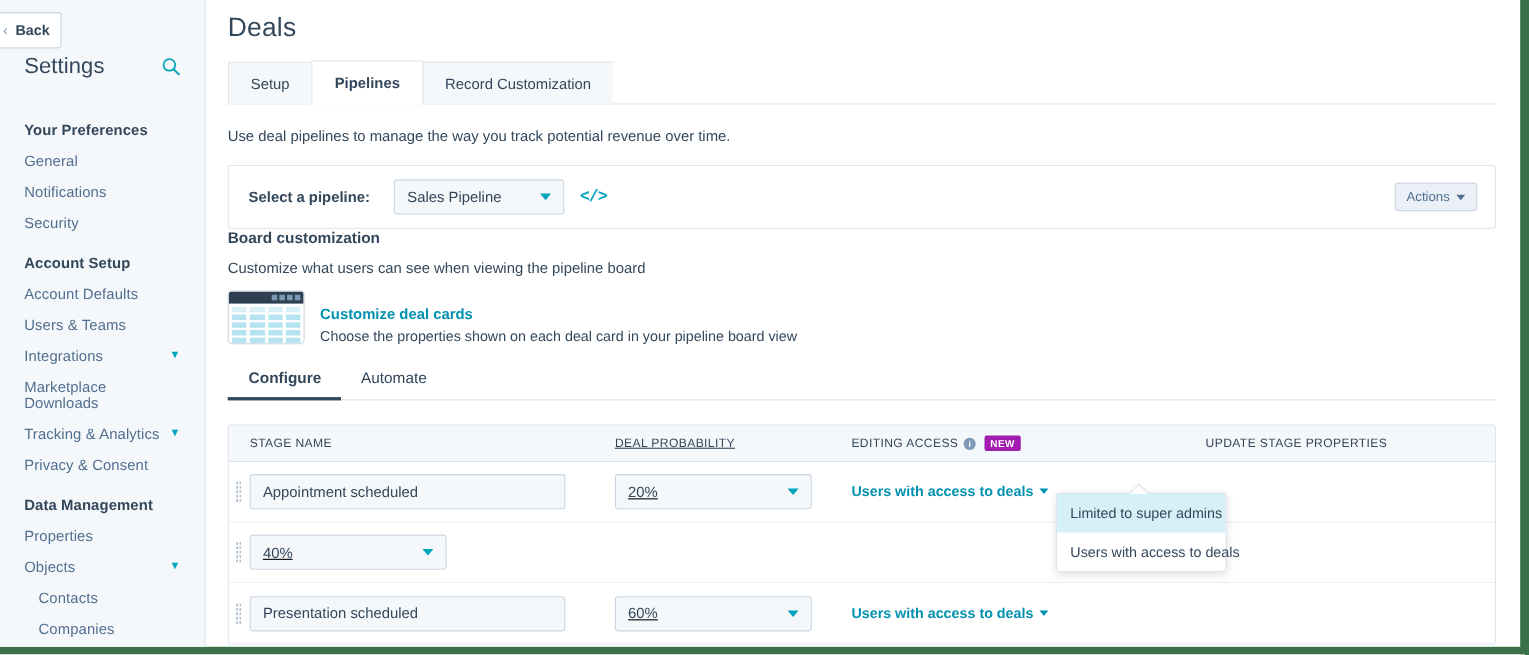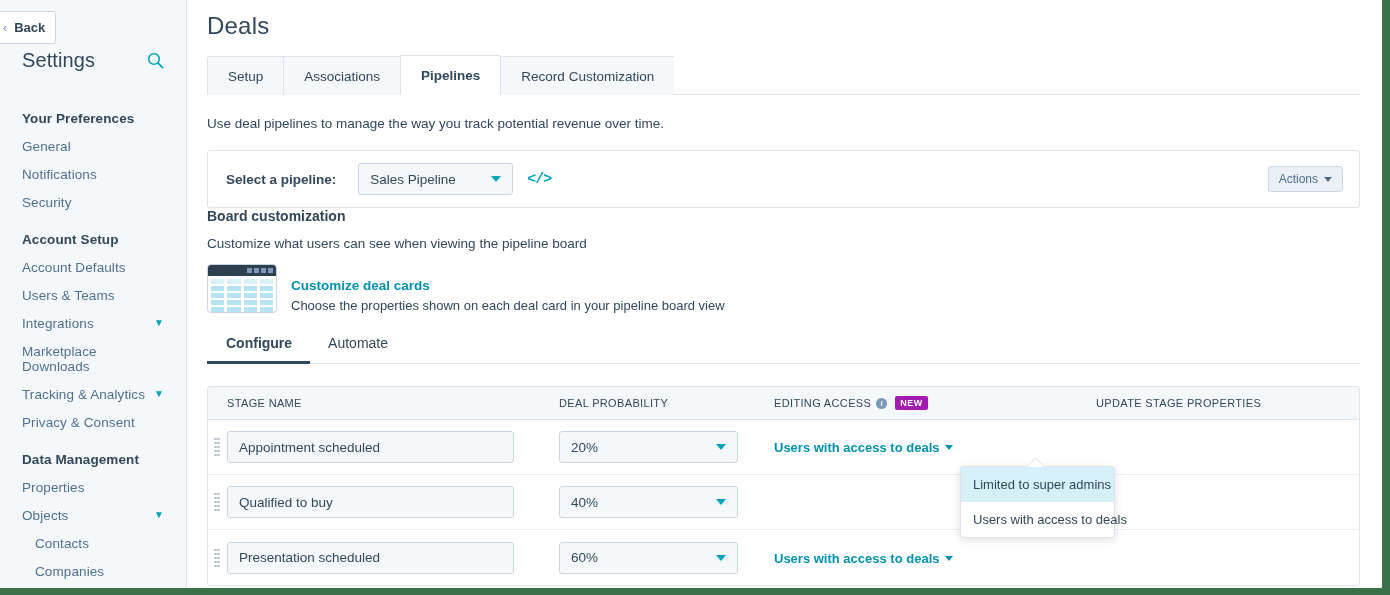--- a/index.html
+++ b/index.html
@@ -200,21 +200,21 @@
     background: #f5f8fa;
     border-bottom: 1px solid #dfe3eb;
     padding-left: 19px;
   }
   .th {
     font-size: 11px; color: #33475b;
     letter-spacing: .35px;
     display: flex; align-items: center; gap: 5px;
   }
   .col-stage  { flex: 0 0 332px; }
-  .col-prob   { flex: 0 0 215px; }
+  .col-prob   { flex: 0 0 215px; text-decoration: underline; }
   .col-access { flex: 0 0 322px; }
   .col-update { flex: 1 1 auto; }
   .info-dot {
     width: 11px; height: 11px; border-radius: 50%;
     background: #7c98b6; color: #fff;
     font-size: 8px; font-weight: 700;
     display: inline-flex; align-items: center; justify-content: center;
     font-style: normal; cursor: pointer;
   }
   .badge-new {
@@ -267,21 +267,21 @@
   .caret-link {
     width: 0; height: 0;
     border-left: 4px solid transparent;
     border-right: 4px solid transparent;
     border-top: 5px solid #0091ae;
   }
 
   
   .dropdown {
     position: absolute;
-    left: 773px; top: 466px;
+    left: 773px; top: 448px;
     width: 155px;
     background: #fff;
     border: 1px solid #dfe3eb;
     border-radius: 3px;
     box-shadow: 0 2px 8px rgba(0,0,0,.12);
     z-index: 40;
   }
   .dropdown::before {
     content: "";
     position: absolute; top: -7px; left: 68px;
@@ -373,23 +373,20 @@
     </nav>
   </aside>
 
   <main class="main">
 
     <h1 class="page-title">Deals</h1>
 
     <div class="tabs">
       <div class="tab">
         <span>Setup</span>
-      </div>
-      <div class="tab">
-        <span>Associations</span>
       </div>
       <div class="tab active">
         <span>Pipelines</span>
       </div>
       <div class="tab">
         <span>Record Customization</span>
       </div>
       <div class="tabs-filler"></div>
     </div>
 
@@ -493,23 +490,20 @@
           <span class="access-link">
             <span>Users with access to deals</span>
             <span class="caret-link"></span>
           </span>
         </div>
         <div class="col-update"></div>
       </div>
 
       <div class="trow">
         <span class="drag-handle"></span>
-        <div class="col-stage">
-          <input class="stage-input" value="Qualified to buy" style="">
-        </div>
         <div class="col-prob">
           <div class="prob-select">
             <span>40%</span>
             <span class="caret-down"></span>
           </div>
         </div>
         <div class="col-access"></div>
         <div class="col-update"></div>
       </div>
 

